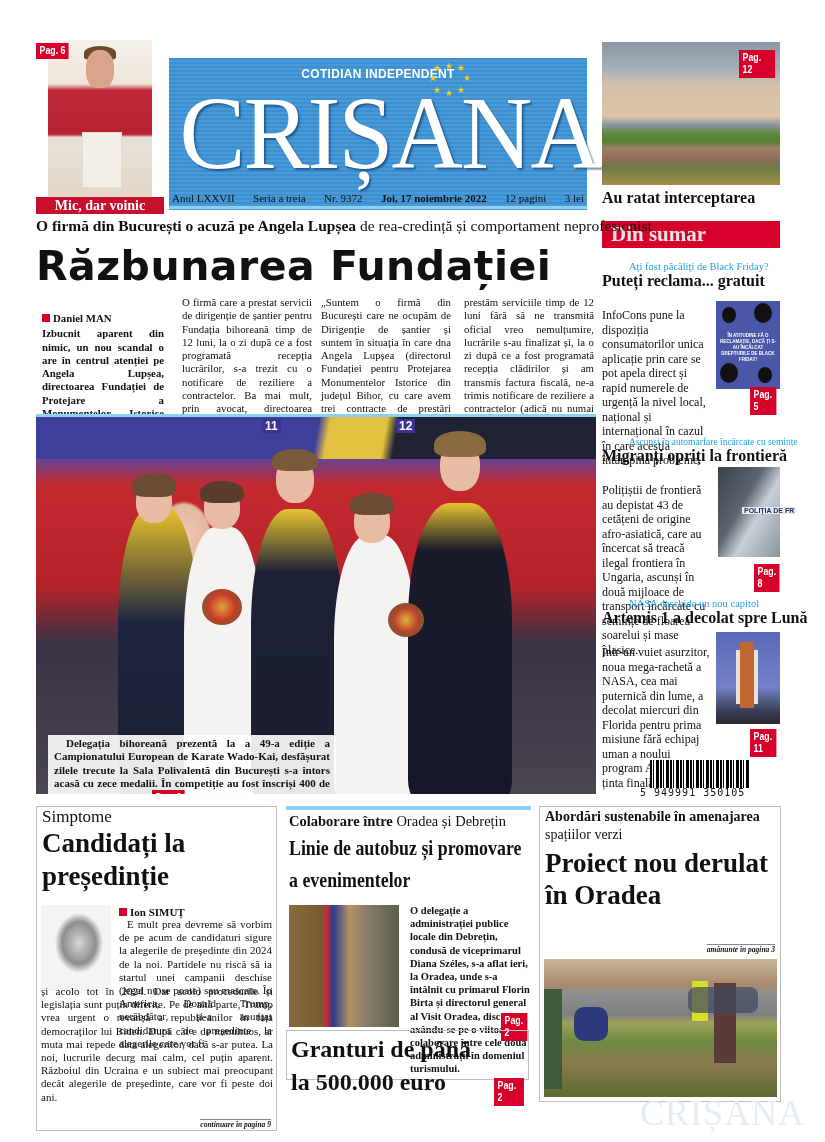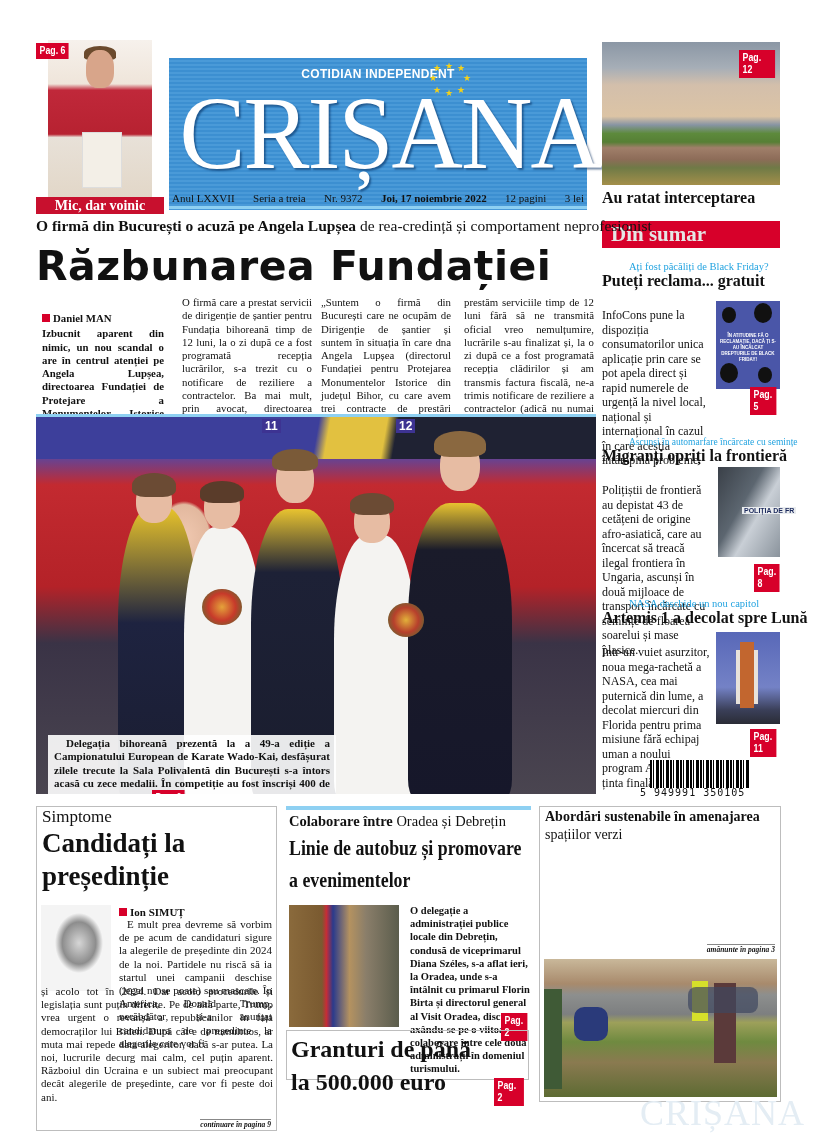--- a/index.html
+++ b/index.html
@@ -269,20 +269,24 @@
   <div class="title">
       <div>Granturi de până</div>
       <div>la 500.000 euro</div>
     </div>
   <span class="pag" style="left:207px;top:47px;">Pag. 2</span>
 </div>
 
 <div id="box-proiect" class="abs">
   <div class="kicker">Abordări sustenabile în amenajarea</div>
   <div class="kicker2">spațiilor verzi</div>
+  <div class="title">
+      <div>Proiect nou derulat</div>
+      <div>în Oradea</div>
+    </div>
   <span class="cont">amănunte în pagina 3</span>
   <div class="photo">
     <span style="position:absolute;left:0;top:30px;width:18px;height:100px;background:#3f5a36;"></span>
     <span style="position:absolute;left:30px;top:48px;width:34px;height:34px;background:#2a3a7a;border-radius:30%;"></span>
     <span style="position:absolute;left:148px;top:22px;width:16px;height:40px;background:#d6e02a;"></span>
     <span style="position:absolute;left:170px;top:24px;width:22px;height:80px;background:#5b3a3a;"></span>
     <span style="position:absolute;left:144px;top:28px;width:70px;height:26px;background:#3e4760;border-radius:8px;opacity:0.7;"></span>
   </div>
 </div>
 

